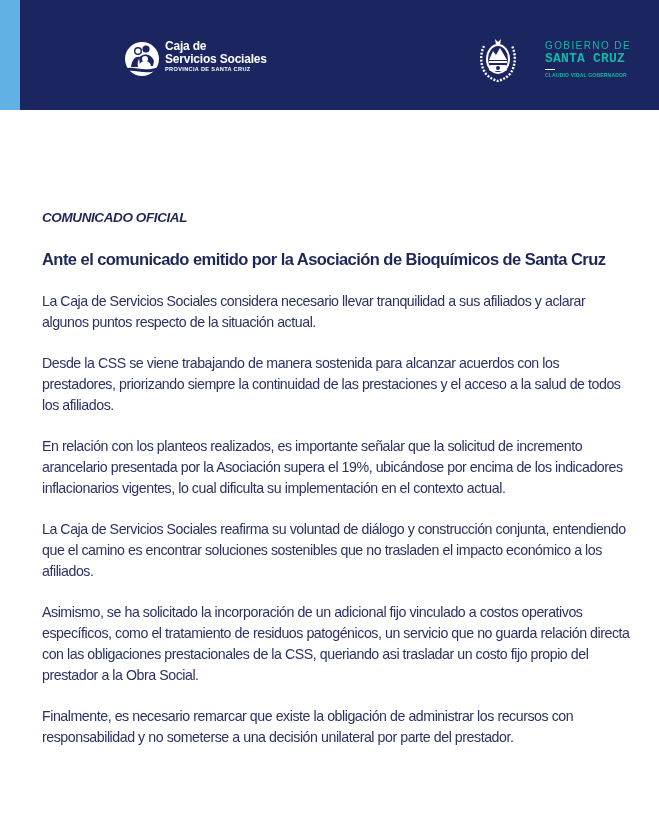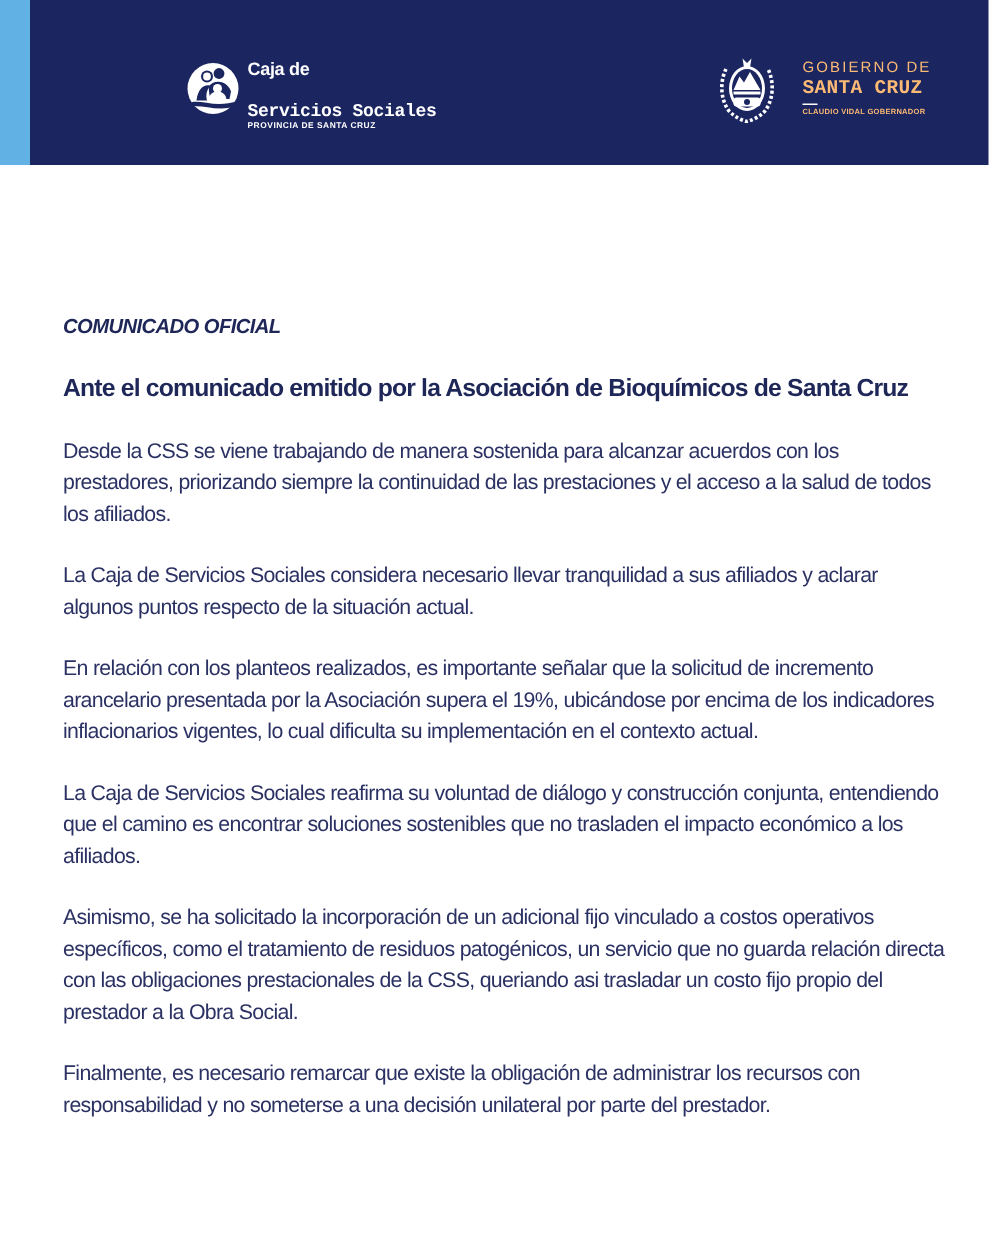--- a/index.html
+++ b/index.html
@@ -16,28 +16,28 @@
     position: absolute; left: 0; top: 0; width: 20px; height: 110px;
     background: #62b1e4;
   }
   .logo-css {
     position: absolute; left: 123px; top: 40px; height: 40px;
     display: flex; align-items: flex-start;
   }
   .logo-css svg { display: block; }
   .logo-css .txt { margin-left: 4px; color: #fff; line-height: 1; }
   .logo-css .l1 { font-weight: bold; font-size: 12px; letter-spacing: -0.2px; }
-  .logo-css .l2 { font-weight: bold; font-size: 12px; letter-spacing: -0.2px; margin-top: 16px; font-family: Liberation Mono, monospace; }
+  .logo-css .l2 { font-weight: bold; font-size: 12px; letter-spacing: -0.2px; margin-top: 1px; }
   .logo-css .l3 { font-weight: bold; font-size: 5.6px; letter-spacing: 0.35px; margin-top: 2px; }
 
   .logo-gob {
     position: absolute; left: 478px; top: 36px; height: 46px;
     display: flex; align-items: center;
   }
-  .logo-gob .txt { margin-left: 17px; color: #fdba74; line-height: 1; }
+  .logo-gob .txt { margin-left: 27px; color: #14b8a6; line-height: 1; }
   .logo-gob .g1 { font-size: 10px; letter-spacing: 1.4px; }
   .logo-gob .g2 { font-size: 13px; font-weight: bold; letter-spacing: 0.2px; margin-top: 1px; font-family: Liberation Mono, monospace; }
   .logo-gob .sep { width: 10px; height: 1px; background: #fff; margin: 4px 0 3px 0; }
   .logo-gob .g3 { font-size: 5px; font-weight: bold; letter-spacing: 0.2px; }
 
   .content {
     position: absolute; left: 42px; top: 160px; width: 590px;
     color: #27305f;
     margin-top: 44px;
   }
@@ -99,20 +99,20 @@
       <div class="sep"></div>
       <div class="g3">CLAUDIO VIDAL GOBERNADOR</div>
     </div>
   </div>
 </div>
 
 <div class="content">
   <p class="kicker">COMUNICADO OFICIAL</p>
   <h1 class="title">Ante el comunicado emitido por la Asociación de Bioquímicos de Santa Cruz</h1>
   <div class="paras">
+    <p class="para">La Caja de Servicios Sociales considera necesario llevar tranquilidad a sus afiliados y aclarar algunos puntos respecto de la situación actual.</p>
     <p class="para">Desde la CSS se viene trabajando de manera sostenida para alcanzar acuerdos con los prestadores, priorizando siempre la continuidad de las prestaciones y el acceso a la salud de todos los afiliados.</p>
-    <p class="para">La Caja de Servicios Sociales considera necesario llevar tranquilidad a sus afiliados y aclarar algunos puntos respecto de la situación actual.</p>
     <p class="para">En relación con los planteos realizados, es importante señalar que la solicitud de incremento arancelario presentada por la Asociación supera el 19%, ubicándose por encima de los indicadores inflacionarios vigentes, lo cual dificulta su implementación en el contexto actual.</p>
     <p class="para">La Caja de Servicios Sociales reafirma su voluntad de diálogo y construcción conjunta, entendiendo que el camino es encontrar soluciones sostenibles que no trasladen el impacto económico a los afiliados.</p>
     <p class="para">Asimismo, se ha solicitado la incorporación de un adicional fijo vinculado a costos operativos específicos, como el tratamiento de residuos patogénicos, un servicio que no guarda relación directa con las obligaciones prestacionales de la CSS,  queriando asi trasladar un costo fijo propio del prestador a la Obra Social.</p>
     <p class="para">Finalmente, es necesario remarcar que existe la obligación de administrar los recursos con responsabilidad y no someterse a una decisión unilateral por parte del prestador.</p>
   </div>
 </div>
 
 </body></html>

